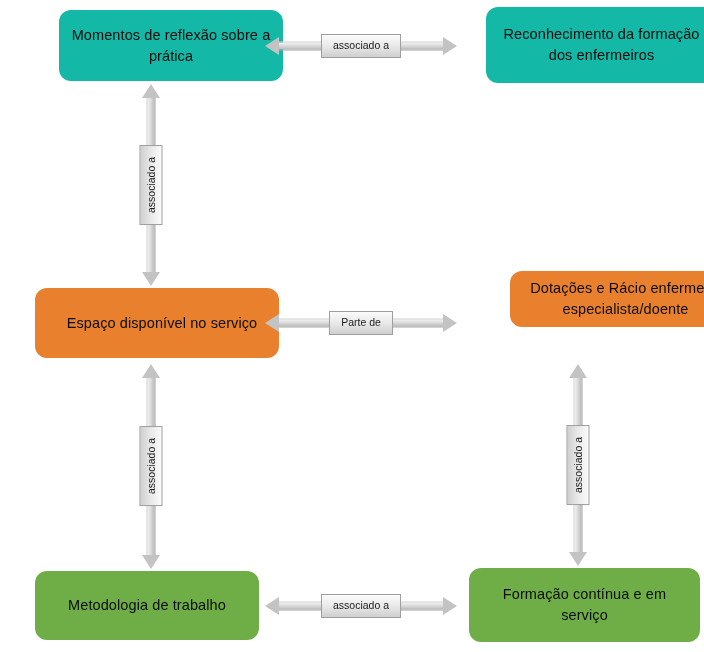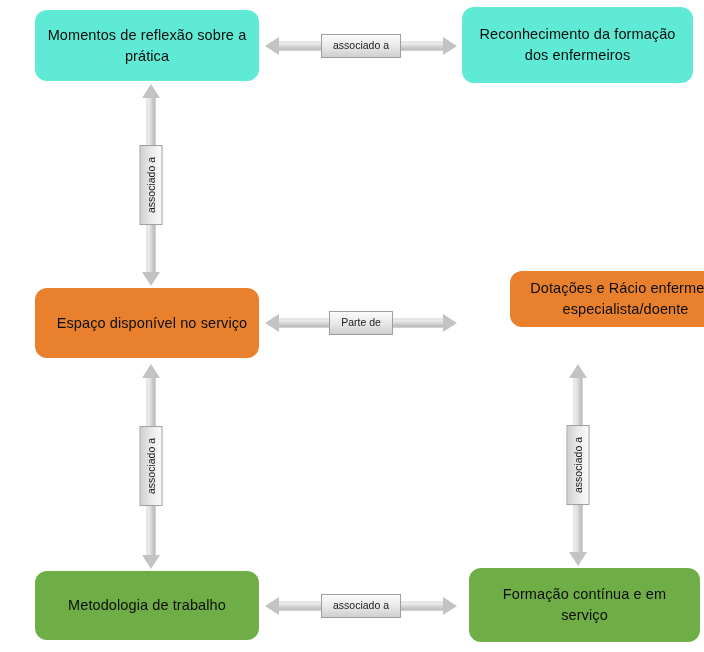--- a/index.html
+++ b/index.html
@@ -30,27 +30,27 @@
     justify-content: center;
     text-align: center;
     color: #0d0d0d;
     font-size: 14.5px;
     line-height: 1.42;
     padding: 4px 10px;
     letter-spacing: .1px;
   }
   .node .label { display: block; width: 100%; }
 
-  .node.yellow { background: #5eead4; }
+  .node.yellow { background: #14b8a6; margin-left: 24px; }
   .node.orange { background: #e8802d; }
   .node.green  { background: #6fae46; }
 
   #node-top-left      { left: 35px;  top: 10px;  width: 224px; height: 71px; }
   #node-top-right     { left: 462px; top: 7px;   width: 231px; height: 76px; justify-content: center; }
-  #node-mid-left      { left: 35px;  top: 288px; width: 224px; height: 70px; padding-left: 20px; }
+  #node-mid-left      { left: 35px;  top: 288px; width: 244px; height: 70px; padding-left: 20px; }
   #node-mid-right     { left: 462px; top: 271px; width: 231px; height: 56px; margin-left: 48px; }
   #node-bottom-left   { left: 35px;  top: 571px; width: 224px; height: 69px; }
   #node-bottom-right  { left: 462px; top: 568px; width: 231px; height: 74px; margin-left: 7px; }
 
   
   .conn-h {
     position: absolute;
     height: 26px;
     display: flex;
     align-items: center;

